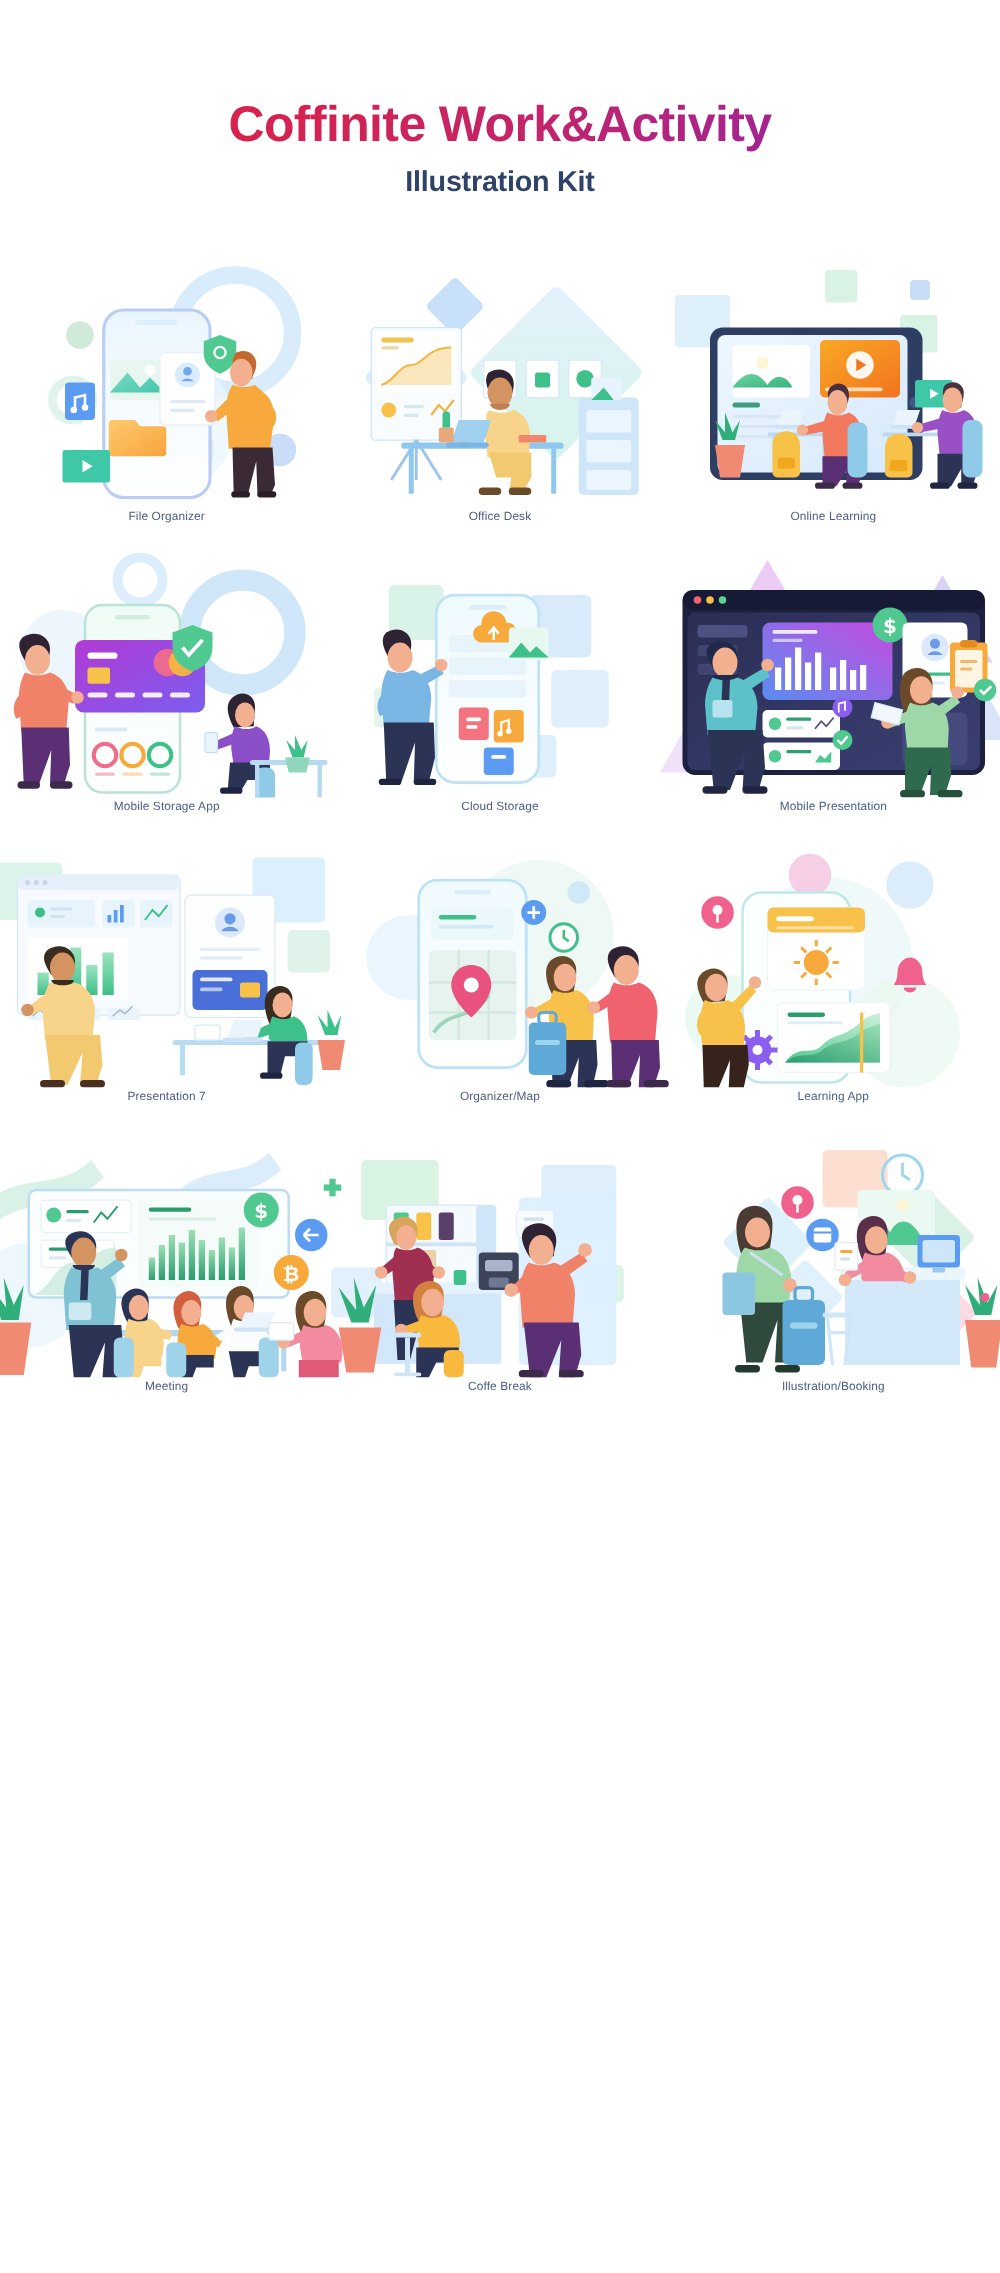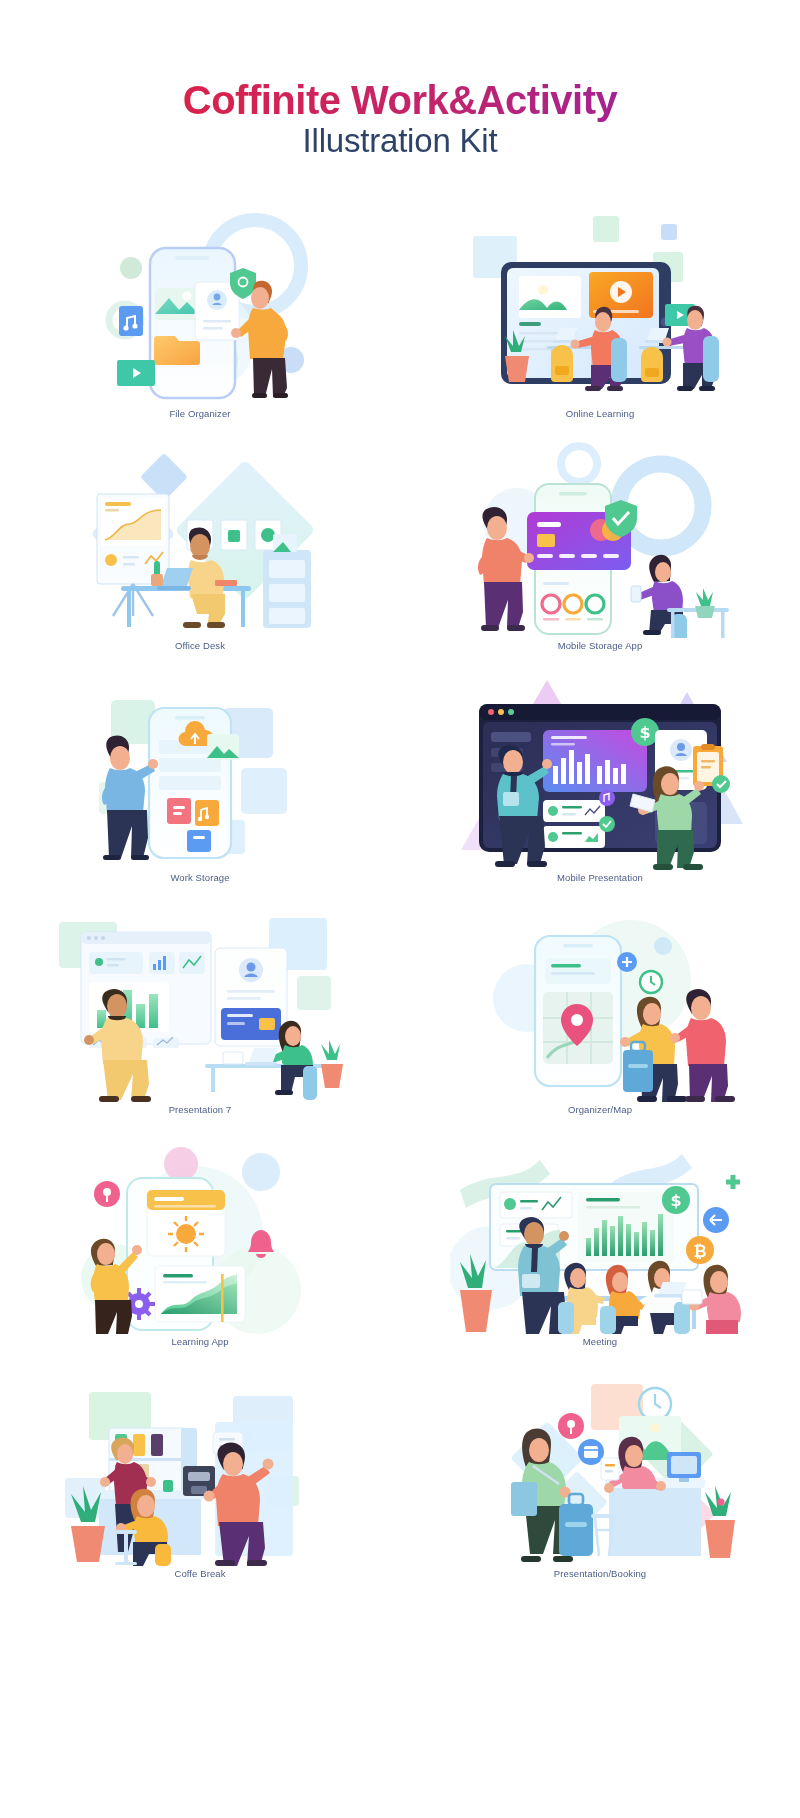--- a/index.html
+++ b/index.html
@@ -14,28 +14,28 @@
   
   .header { padding-top: 78px; text-align: center; }
   .title {
     font-size: 40px; font-weight: bold; letter-spacing: -0.5px;
     background: linear-gradient(90deg,#e2243e 0%,#d6224f 28%,#c2246c 55%,#a32392 78%,#8e24aa 100%);
     -webkit-background-clip: text; background-clip: text;
     -webkit-text-fill-color: transparent; color: #c2246c;
     line-height: 1.1;
   }
   .subtitle {
-    font-size: 33px; font-weight: normal;
+    margin-top: 10px; font-size: 23px; font-weight: bold;
     color: #2f4369; letter-spacing: -0.2px;
   }
 
   
   .grid {
     position: absolute; top: 210px; left: 0; width: 800px;
-    display: grid; grid-template-columns: 1fr 1fr;
+    display: grid; grid-template-columns: 1fr 1fr 1fr;
     row-gap: 0px;
   }
   .cell { height: 232px; position: relative; }
   .art { position: relative; width: 100%; height: 196px; }
   .caption {
     text-align: center; font-size: 9.5px; color: #4b5c86;
     letter-spacing: .1px; margin-top: 2px;
   }
 
   
@@ -113,108 +113,20 @@
             <path d="M199 104 l-18 18 l5 5 l19 -14z" fill="#f7a93e"></path>
             <circle cx="181" cy="123" r="5" fill="#f2b090"></circle>
             <path d="M226 112 c7 4 9 12 5 19 l-6 -3 c2-5 1-9 -3 -12z" fill="#f7a93e"></path>
             <path d="M198 148 h32 l2 30 l-4 9 h-10 l-1 -28 l-7 28 h-11 z" fill="#3a2a35"></path>
             <rect x="197" y="183" width="15" height="5" rx="2.5" fill="#2a1e27"></rect>
             <rect x="218" y="183" width="15" height="5" rx="2.5" fill="#2a1e27"></rect>
           </svg>
         </div>
       </div>
       <div class="caption">File Organizer</div>
-    </div>
-
-    <div class="cell">
-      <div class="art">
-        <div class="stage">
-          <svg width="290" height="196" viewBox="0 0 290 196">
-            <defs>
-              <linearGradient id="g2s" x1="0" y1="0" x2="1" y2="1">
-                  <stop offset="0" stop-color="#eef7ff"></stop>
-                  <stop offset="1" stop-color="#d6e9fb"></stop>
-                </linearGradient>
-              <linearGradient id="g2o" x1="0" y1="0" x2="1" y2="1">
-                  <stop offset="0" stop-color="#f9a825"></stop>
-                  <stop offset="1" stop-color="#f2741f"></stop>
-                </linearGradient>
-              <linearGradient id="g2g" x1="0" y1="0" x2="1" y2="1">
-                  <stop offset="0" stop-color="#6fd3a0"></stop>
-                  <stop offset="1" stop-color="#36b37e"></stop>
-                </linearGradient>
-            </defs>
-            <rect x="18" y="26" width="44" height="42" rx="3" fill="#d6ecf8" opacity=".8"></rect>
-            <rect x="138" y="6" width="26" height="26" rx="3" fill="#d4f2e0" opacity=".9"></rect>
-            <rect x="206" y="14" width="16" height="16" rx="3" fill="#c7ddf8"></rect>
-            <rect x="198" y="42" width="30" height="30" rx="3" fill="#d4f2e0" opacity=".9"></rect>
-
-            <rect x="46" y="52" width="170" height="122" rx="10" fill="#2e3e63"></rect>
-            <rect x="52" y="58" width="152" height="110" rx="6" fill="url(#g2s)"></rect>
-            <circle cx="210" cy="112" r="4.5" fill="#45558a"></circle>
-
-            <rect x="64" y="66" width="62" height="42" rx="3" fill="#fff"></rect>
-            <path d="M64 100 c10 -14 20 -14 28 -2 c6 -9 14 -9 20 2 z" fill="url(#g2g)"></path>
-            <circle cx="88" cy="80" r="5" fill="#fff6d6"></circle>
-            <rect x="64" y="112" width="22" height="4" rx="2" fill="#3d9d7c"></rect>
-            <rect x="64" y="122" width="58" height="2.6" rx="1.3" fill="#d8e6f3"></rect>
-            <rect x="64" y="130" width="58" height="2.6" rx="1.3" fill="#d8e6f3"></rect>
-            <rect x="64" y="138" width="40" height="2.6" rx="1.3" fill="#d8e6f3"></rect>
-
-            <rect x="134" y="62" width="64" height="46" rx="4" fill="url(#g2o)"></rect>
-            <circle cx="166" cy="82" r="11" fill="#fff" opacity=".92"></circle>
-            <path d="M163 77 l8 5 l-8 5z" fill="#f2741f"></path>
-            <rect x="138" y="100" width="46" height="3" rx="1.5" fill="#fff" opacity=".7"></rect>
-
-            <rect x="210" y="94" width="30" height="22" rx="2" fill="#3ec8a8"></rect>
-            <path d="M222 101 l7 4 l-7 4z" fill="#fff"></path>
-
-            <rect x="92" y="136" width="50" height="3" rx="1.5" fill="#bcd9f2"></rect>
-            <rect x="96" y="139" width="3" height="26" fill="#bcd9f2"></rect>
-            <rect x="136" y="139" width="3" height="26" fill="#bcd9f2"></rect>
-            <rect x="184" y="136" width="52" height="3" rx="1.5" fill="#bcd9f2"></rect>
-            <rect x="188" y="139" width="3" height="26" fill="#bcd9f2"></rect>
-            <rect x="230" y="139" width="3" height="26" fill="#bcd9f2"></rect>
-
-            <path d="M100 130 l18 0 l4 -12 l-18 0z" fill="#eaf4fd"></path>
-              <rect x="98" y="130" width="24" height="3" rx="1.5" fill="#cfe3f6"></rect>
-            <path d="M192 130 l18 0 l4 -12 l-18 0z" fill="#eaf4fd"></path>
-              <rect x="190" y="130" width="24" height="3" rx="1.5" fill="#cfe3f6"></rect>
-
-            <path d="M142 100 c6-6 14-3 15 4 c1 6-2 9-2 12 l-11 1 c-2-6-6-11-2-17z" fill="#4a3140"></path>
-            <path d="M140 112 a8 10 0 0 0 16 0 a8 10 0 0 0 -16 0z" fill="#f2b090"></path>
-            <path d="M140 120 c6 3 12 3 17 0 c8 3 11 12 11 21 l-2 18 l-28 0 l-2 -20 c0-10 2-16 4-19z" fill="#f2795e"></path>
-            <path d="M140 126 l-20 6 l2 6 l21 -4z" fill="#f2795e"></path>
-            <circle cx="120" cy="134" r="4.5" fill="#f2b090"></circle>
-            <path d="M136 155 h30 l2 14 l-4 10 h-9 l0 -12 l-8 12 h-11 z" fill="#5a2f73"></path>
-            <rect x="130" y="176" width="16" height="5" rx="2.5" fill="#3c2a4a"></rect>
-            <rect x="152" y="176" width="16" height="5" rx="2.5" fill="#3c2a4a"></rect>
-            <rect x="156" y="128" width="16" height="44" rx="6" fill="#8fcbe8"></rect>
-
-            <path d="M234 98 c7-5 15-1 15 6 c0 6-2 9-2 12 l-11 1 c-2-6-6-13-2-19z" fill="#4a3140"></path>
-            <path d="M232 110 a8 10 0 0 0 16 0 a8 10 0 0 0 -16 0z" fill="#f2b090"></path>
-            <path d="M232 118 c6 3 12 3 17 0 c8 3 11 12 11 21 l-2 18 l-28 0 l-2 -20 c0-10 2-16 4-19z" fill="#9b4fc4"></path>
-            <path d="M232 124 l-20 6 l2 6 l21 -4z" fill="#9b4fc4"></path>
-            <circle cx="212" cy="132" r="4.5" fill="#f2b090"></circle>
-            <path d="M228 153 h30 l2 14 l-4 12 h-9 l0 -14 l-8 14 h-11 z" fill="#2c3456"></path>
-            <rect x="222" y="176" width="16" height="5" rx="2.5" fill="#1f2540"></rect>
-            <rect x="244" y="176" width="16" height="5" rx="2.5" fill="#1f2540"></rect>
-            <rect x="248" y="126" width="16" height="46" rx="6" fill="#8fcbe8"></rect>
-
-            <path d="M96 146 c0-7 5-11 11-11 c6 0 11 4 11 11 v22 a4 4 0 0 1 -4 4 h-14 a4 4 0 0 1 -4 -4z" fill="#f8c248"></path>
-            <rect x="100" y="156" width="14" height="9" rx="2" fill="#f0a91f"></rect>
-            <path d="M186 148 c0-7 5-11 11-11 c6 0 11 4 11 11 v20 a4 4 0 0 1 -4 4 h-14 a4 4 0 0 1 -4 -4z" fill="#f8c248"></path>
-            <rect x="190" y="158" width="14" height="9" rx="2" fill="#f0a91f"></rect>
-
-            <path d="M56 142 l-6 -16 l8 10 l0 -16 l6 16 l6 -10 l-4 16z" fill="#2fae7a"></path>
-            <path d="M50 146 h24 l-4 26 h-16z" fill="#f08a72"></path>
-          </svg>
-        </div>
-      </div>
-      <div class="caption">Online Learning</div>
     </div>
 
     <div class="cell">
       <div class="art">
         <div class="stage">
           <svg width="290" height="196" viewBox="0 0 290 196">
             <defs>
               <linearGradient id="g3d" x1="0" y1="0" x2="1" y2="1">
                   <stop offset="0" stop-color="#d9edfb"></stop>
                   <stop offset="1" stop-color="#c9f0e4"></stop>
@@ -275,20 +187,108 @@
         </div>
       </div>
       <div class="caption">Office Desk</div>
     </div>
 
     <div class="cell">
       <div class="art">
         <div class="stage">
           <svg width="290" height="196" viewBox="0 0 290 196">
             <defs>
+              <linearGradient id="g2s" x1="0" y1="0" x2="1" y2="1">
+                  <stop offset="0" stop-color="#eef7ff"></stop>
+                  <stop offset="1" stop-color="#d6e9fb"></stop>
+                </linearGradient>
+              <linearGradient id="g2o" x1="0" y1="0" x2="1" y2="1">
+                  <stop offset="0" stop-color="#f9a825"></stop>
+                  <stop offset="1" stop-color="#f2741f"></stop>
+                </linearGradient>
+              <linearGradient id="g2g" x1="0" y1="0" x2="1" y2="1">
+                  <stop offset="0" stop-color="#6fd3a0"></stop>
+                  <stop offset="1" stop-color="#36b37e"></stop>
+                </linearGradient>
+            </defs>
+            <rect x="18" y="26" width="44" height="42" rx="3" fill="#d6ecf8" opacity=".8"></rect>
+            <rect x="138" y="6" width="26" height="26" rx="3" fill="#d4f2e0" opacity=".9"></rect>
+            <rect x="206" y="14" width="16" height="16" rx="3" fill="#c7ddf8"></rect>
+            <rect x="198" y="42" width="30" height="30" rx="3" fill="#d4f2e0" opacity=".9"></rect>
+
+            <rect x="46" y="52" width="170" height="122" rx="10" fill="#2e3e63"></rect>
+            <rect x="52" y="58" width="152" height="110" rx="6" fill="url(#g2s)"></rect>
+            <circle cx="210" cy="112" r="4.5" fill="#45558a"></circle>
+
+            <rect x="64" y="66" width="62" height="42" rx="3" fill="#fff"></rect>
+            <path d="M64 100 c10 -14 20 -14 28 -2 c6 -9 14 -9 20 2 z" fill="url(#g2g)"></path>
+            <circle cx="88" cy="80" r="5" fill="#fff6d6"></circle>
+            <rect x="64" y="112" width="22" height="4" rx="2" fill="#3d9d7c"></rect>
+            <rect x="64" y="122" width="58" height="2.6" rx="1.3" fill="#d8e6f3"></rect>
+            <rect x="64" y="130" width="58" height="2.6" rx="1.3" fill="#d8e6f3"></rect>
+            <rect x="64" y="138" width="40" height="2.6" rx="1.3" fill="#d8e6f3"></rect>
+
+            <rect x="134" y="62" width="64" height="46" rx="4" fill="url(#g2o)"></rect>
+            <circle cx="166" cy="82" r="11" fill="#fff" opacity=".92"></circle>
+            <path d="M163 77 l8 5 l-8 5z" fill="#f2741f"></path>
+            <rect x="138" y="100" width="46" height="3" rx="1.5" fill="#fff" opacity=".7"></rect>
+
+            <rect x="210" y="94" width="30" height="22" rx="2" fill="#3ec8a8"></rect>
+            <path d="M222 101 l7 4 l-7 4z" fill="#fff"></path>
+
+            <rect x="92" y="136" width="50" height="3" rx="1.5" fill="#bcd9f2"></rect>
+            <rect x="96" y="139" width="3" height="26" fill="#bcd9f2"></rect>
+            <rect x="136" y="139" width="3" height="26" fill="#bcd9f2"></rect>
+            <rect x="184" y="136" width="52" height="3" rx="1.5" fill="#bcd9f2"></rect>
+            <rect x="188" y="139" width="3" height="26" fill="#bcd9f2"></rect>
+            <rect x="230" y="139" width="3" height="26" fill="#bcd9f2"></rect>
+
+            <path d="M100 130 l18 0 l4 -12 l-18 0z" fill="#eaf4fd"></path>
+              <rect x="98" y="130" width="24" height="3" rx="1.5" fill="#cfe3f6"></rect>
+            <path d="M192 130 l18 0 l4 -12 l-18 0z" fill="#eaf4fd"></path>
+              <rect x="190" y="130" width="24" height="3" rx="1.5" fill="#cfe3f6"></rect>
+
+            <path d="M142 100 c6-6 14-3 15 4 c1 6-2 9-2 12 l-11 1 c-2-6-6-11-2-17z" fill="#4a3140"></path>
+            <path d="M140 112 a8 10 0 0 0 16 0 a8 10 0 0 0 -16 0z" fill="#f2b090"></path>
+            <path d="M140 120 c6 3 12 3 17 0 c8 3 11 12 11 21 l-2 18 l-28 0 l-2 -20 c0-10 2-16 4-19z" fill="#f2795e"></path>
+            <path d="M140 126 l-20 6 l2 6 l21 -4z" fill="#f2795e"></path>
+            <circle cx="120" cy="134" r="4.5" fill="#f2b090"></circle>
+            <path d="M136 155 h30 l2 14 l-4 10 h-9 l0 -12 l-8 12 h-11 z" fill="#5a2f73"></path>
+            <rect x="130" y="176" width="16" height="5" rx="2.5" fill="#3c2a4a"></rect>
+            <rect x="152" y="176" width="16" height="5" rx="2.5" fill="#3c2a4a"></rect>
+            <rect x="156" y="128" width="16" height="44" rx="6" fill="#8fcbe8"></rect>
+
+            <path d="M234 98 c7-5 15-1 15 6 c0 6-2 9-2 12 l-11 1 c-2-6-6-13-2-19z" fill="#4a3140"></path>
+            <path d="M232 110 a8 10 0 0 0 16 0 a8 10 0 0 0 -16 0z" fill="#f2b090"></path>
+            <path d="M232 118 c6 3 12 3 17 0 c8 3 11 12 11 21 l-2 18 l-28 0 l-2 -20 c0-10 2-16 4-19z" fill="#9b4fc4"></path>
+            <path d="M232 124 l-20 6 l2 6 l21 -4z" fill="#9b4fc4"></path>
+            <circle cx="212" cy="132" r="4.5" fill="#f2b090"></circle>
+            <path d="M228 153 h30 l2 14 l-4 12 h-9 l0 -14 l-8 14 h-11 z" fill="#2c3456"></path>
+            <rect x="222" y="176" width="16" height="5" rx="2.5" fill="#1f2540"></rect>
+            <rect x="244" y="176" width="16" height="5" rx="2.5" fill="#1f2540"></rect>
+            <rect x="248" y="126" width="16" height="46" rx="6" fill="#8fcbe8"></rect>
+
+            <path d="M96 146 c0-7 5-11 11-11 c6 0 11 4 11 11 v22 a4 4 0 0 1 -4 4 h-14 a4 4 0 0 1 -4 -4z" fill="#f8c248"></path>
+            <rect x="100" y="156" width="14" height="9" rx="2" fill="#f0a91f"></rect>
+            <path d="M186 148 c0-7 5-11 11-11 c6 0 11 4 11 11 v20 a4 4 0 0 1 -4 4 h-14 a4 4 0 0 1 -4 -4z" fill="#f8c248"></path>
+            <rect x="190" y="158" width="14" height="9" rx="2" fill="#f0a91f"></rect>
+
+            <path d="M56 142 l-6 -16 l8 10 l0 -16 l6 16 l6 -10 l-4 16z" fill="#2fae7a"></path>
+            <path d="M50 146 h24 l-4 26 h-16z" fill="#f08a72"></path>
+          </svg>
+        </div>
+      </div>
+      <div class="caption">Online Learning</div>
+    </div>
+
+    <div class="cell">
+      <div class="art">
+        <div class="stage">
+          <svg width="290" height="196" viewBox="0 0 290 196">
+            <defs>
               <linearGradient id="g4c" x1="0" y1="0" x2="1" y2="1">
                   <stop offset="0" stop-color="#b23ad4"></stop>
                   <stop offset="1" stop-color="#7b5ef0"></stop>
                 </linearGradient>
               <linearGradient id="g4p" x1="0" y1="0" x2="0" y2="1">
                   <stop offset="0" stop-color="#effbf6"></stop>
                   <stop offset="1" stop-color="#ffffff"></stop>
                 </linearGradient>
             </defs>
             <circle cx="206" cy="64" r="42" fill="none" stroke="#cfe7f8" stroke-width="17"></circle>
@@ -395,21 +395,21 @@
             <path d="M55 94 c7 3 14 3 20 0 c10 3 15 12 15 23 l-2 22 l-36 0 l-2 -24 c0-10 3-18 5-21z" fill="#79b6e4"></path>
             <path d="M76 100 l20 -10 l4 7 l-20 12z" fill="#79b6e4"></path>
             <circle cx="98" cy="90" r="5" fill="#f2b090"></circle>
             <path d="M54 110 c-7 5 -9 14 -5 21 l6 -3 c-3-6-2-11 2-14z" fill="#79b6e4"></path>
             <path d="M52 136 h40 l1 28 l-5 20 h-12 l1 -32 l-11 32 h-12 z" fill="#2c3456"></path>
             <rect x="48" y="181" width="18" height="5" rx="2.5" fill="#1f2540"></rect>
             <rect x="76" y="181" width="18" height="5" rx="2.5" fill="#1f2540"></rect>
           </svg>
         </div>
       </div>
-      <div class="caption">Work Storage</div>
+      <div class="caption">Cloud Storage</div>
     </div>
 
     <div class="cell">
       <div class="art">
         <div class="stage">
           <svg width="290" height="196" viewBox="0 0 290 196">
             <defs>
               <linearGradient id="g6s" x1="0" y1="0" x2="1" y2="1">
                   <stop offset="0" stop-color="#2b2f55"></stop>
                   <stop offset="1" stop-color="#3a3f72"></stop>
@@ -959,17 +959,17 @@
 
             <rect x="136" y="144" width="26" height="4" rx="2" fill="#cfe5f8"></rect>
             <path d="M140 148 l4 38 M158 148 l-4 38 M140 160 h18" stroke="#cfe5f8" stroke-width="2.6" fill="none"></path>
 
             <path d="M258 146 l-8 -24 l12 16 l-2 -22 l8 20 l8 -14 l-5 24z" fill="#2fae7a"></path>
             <path d="M250 150 h30 l-5 38 h-20z" fill="#f08a72"></path>
             <circle cx="266" cy="132" r="3.6" fill="#f0628e"></circle>
           </svg>
         </div>
       </div>
-      <div class="caption">Presentation/Booking</div>
+      <div class="caption">Illustration/Booking</div>
     </div>
 
   </div>
 </div>
 
 </body></html>

